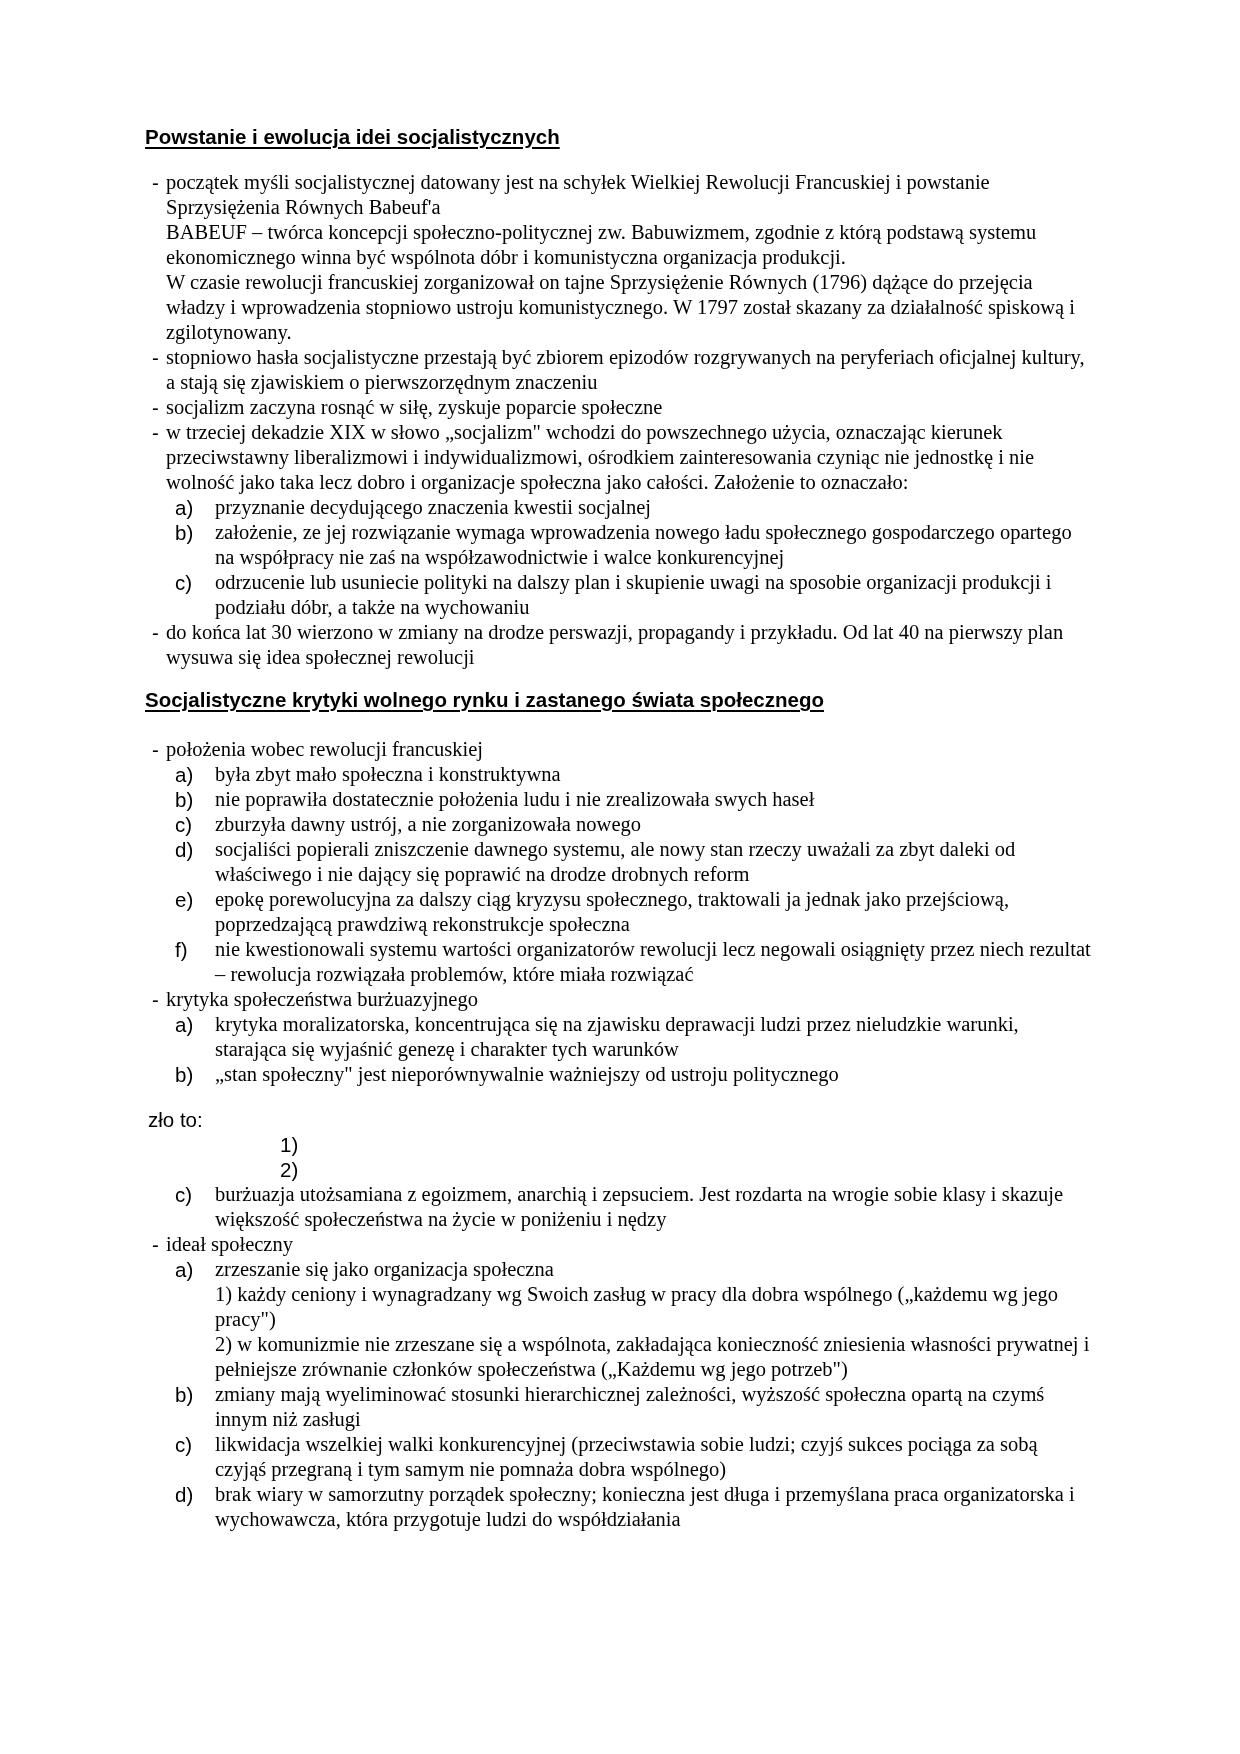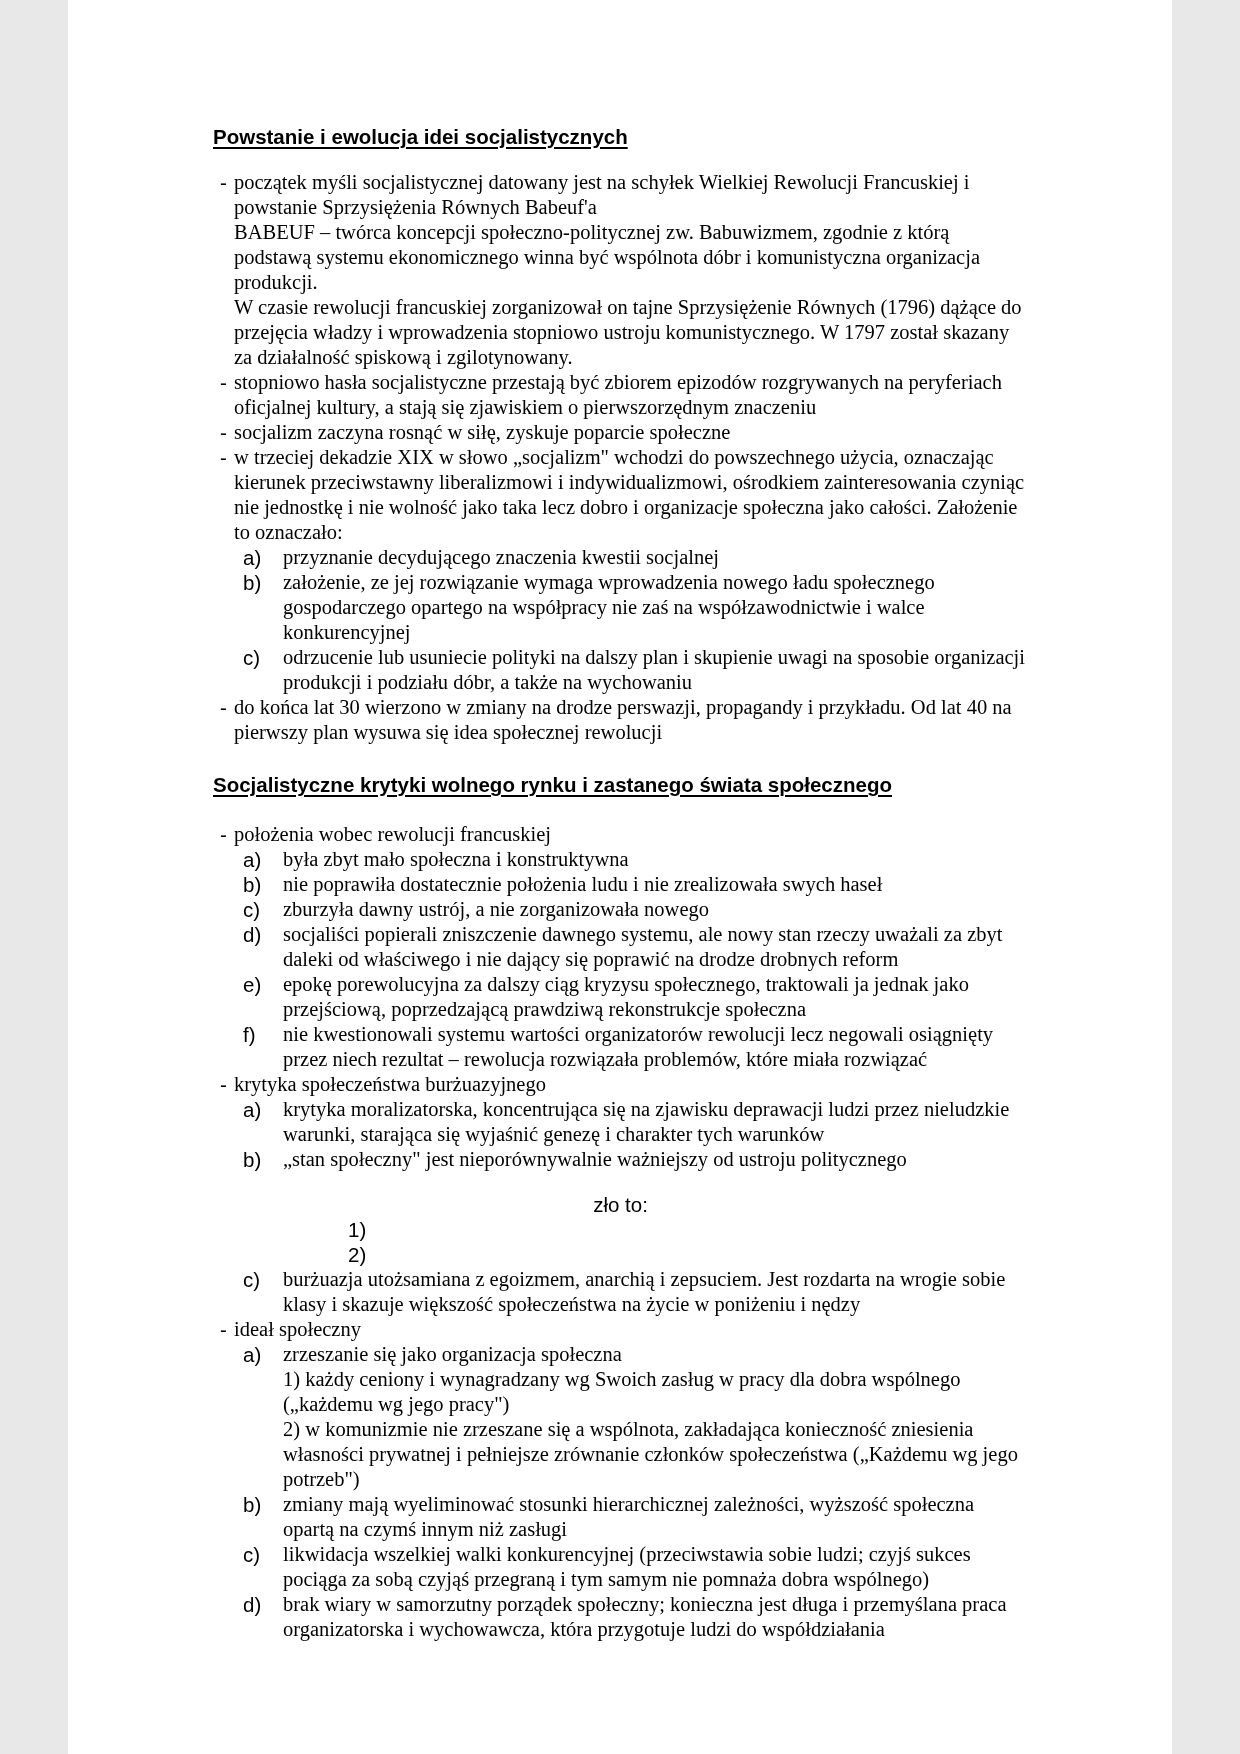--- a/index.html
+++ b/index.html
@@ -1,51 +1,51 @@
 <!DOCTYPE html>
 <html lang="pl"><head>
 <meta charset="utf-8">
 <title>Dokument</title>
 <style>
   html, body { margin: 0; padding: 0; background: #e8e8e8; }
   .page {
     position: relative;
-    width: 1104px;
+    width: 1240px;
     height: 1754px;
     margin: 0 auto;
     background: #ffffff;
     color: #000000;
     font-family: "Liberation Sans", "DejaVu Sans", sans-serif;
     font-size: 20.5px;
     line-height: 25px;
     overflow: hidden;
   }
   .content {
     padding: 124px 147px 0 140px;
   }
   .sec-title {
     font-weight: bold;
     text-decoration: underline;
     text-decoration-thickness: 2px;
     text-underline-offset: 3px;
     margin: 0 0 21px 5px;
   }
   .sec-title.second {
-    margin-top: 27px;
+    margin-top: 17px;
     margin-bottom: 25px;
   }
   .item { display: flex; align-items: flex-start; }
   .item .m { flex: 0 0 auto; white-space: pre; }
   .item .t { flex: 1 1 auto; white-space: pre-wrap; font-family: Liberation Serif, serif; }
   .lvl1 .m { padding-left: 12px; width: 14px; }
   .lvl2 { padding-left: 35px; }
   .lvl2 .m { width: 40px; }
   .lvl3 { padding-left: 140px; }
   .lvl3 .m { width: 38px; }
-  .plain { padding-left: 8px; white-space: pre-wrap; text-align: center; }
+  .plain { padding-left: 8px; white-space: pre-wrap; }
   .gap-top { margin-top: 20px; }
 </style>
 </head>
 <body>
 
 <div class="page">
   <div class="content">
 
     <div class="sec-title">Powstanie i ewolucja idei socjalistycznych</div>
 

